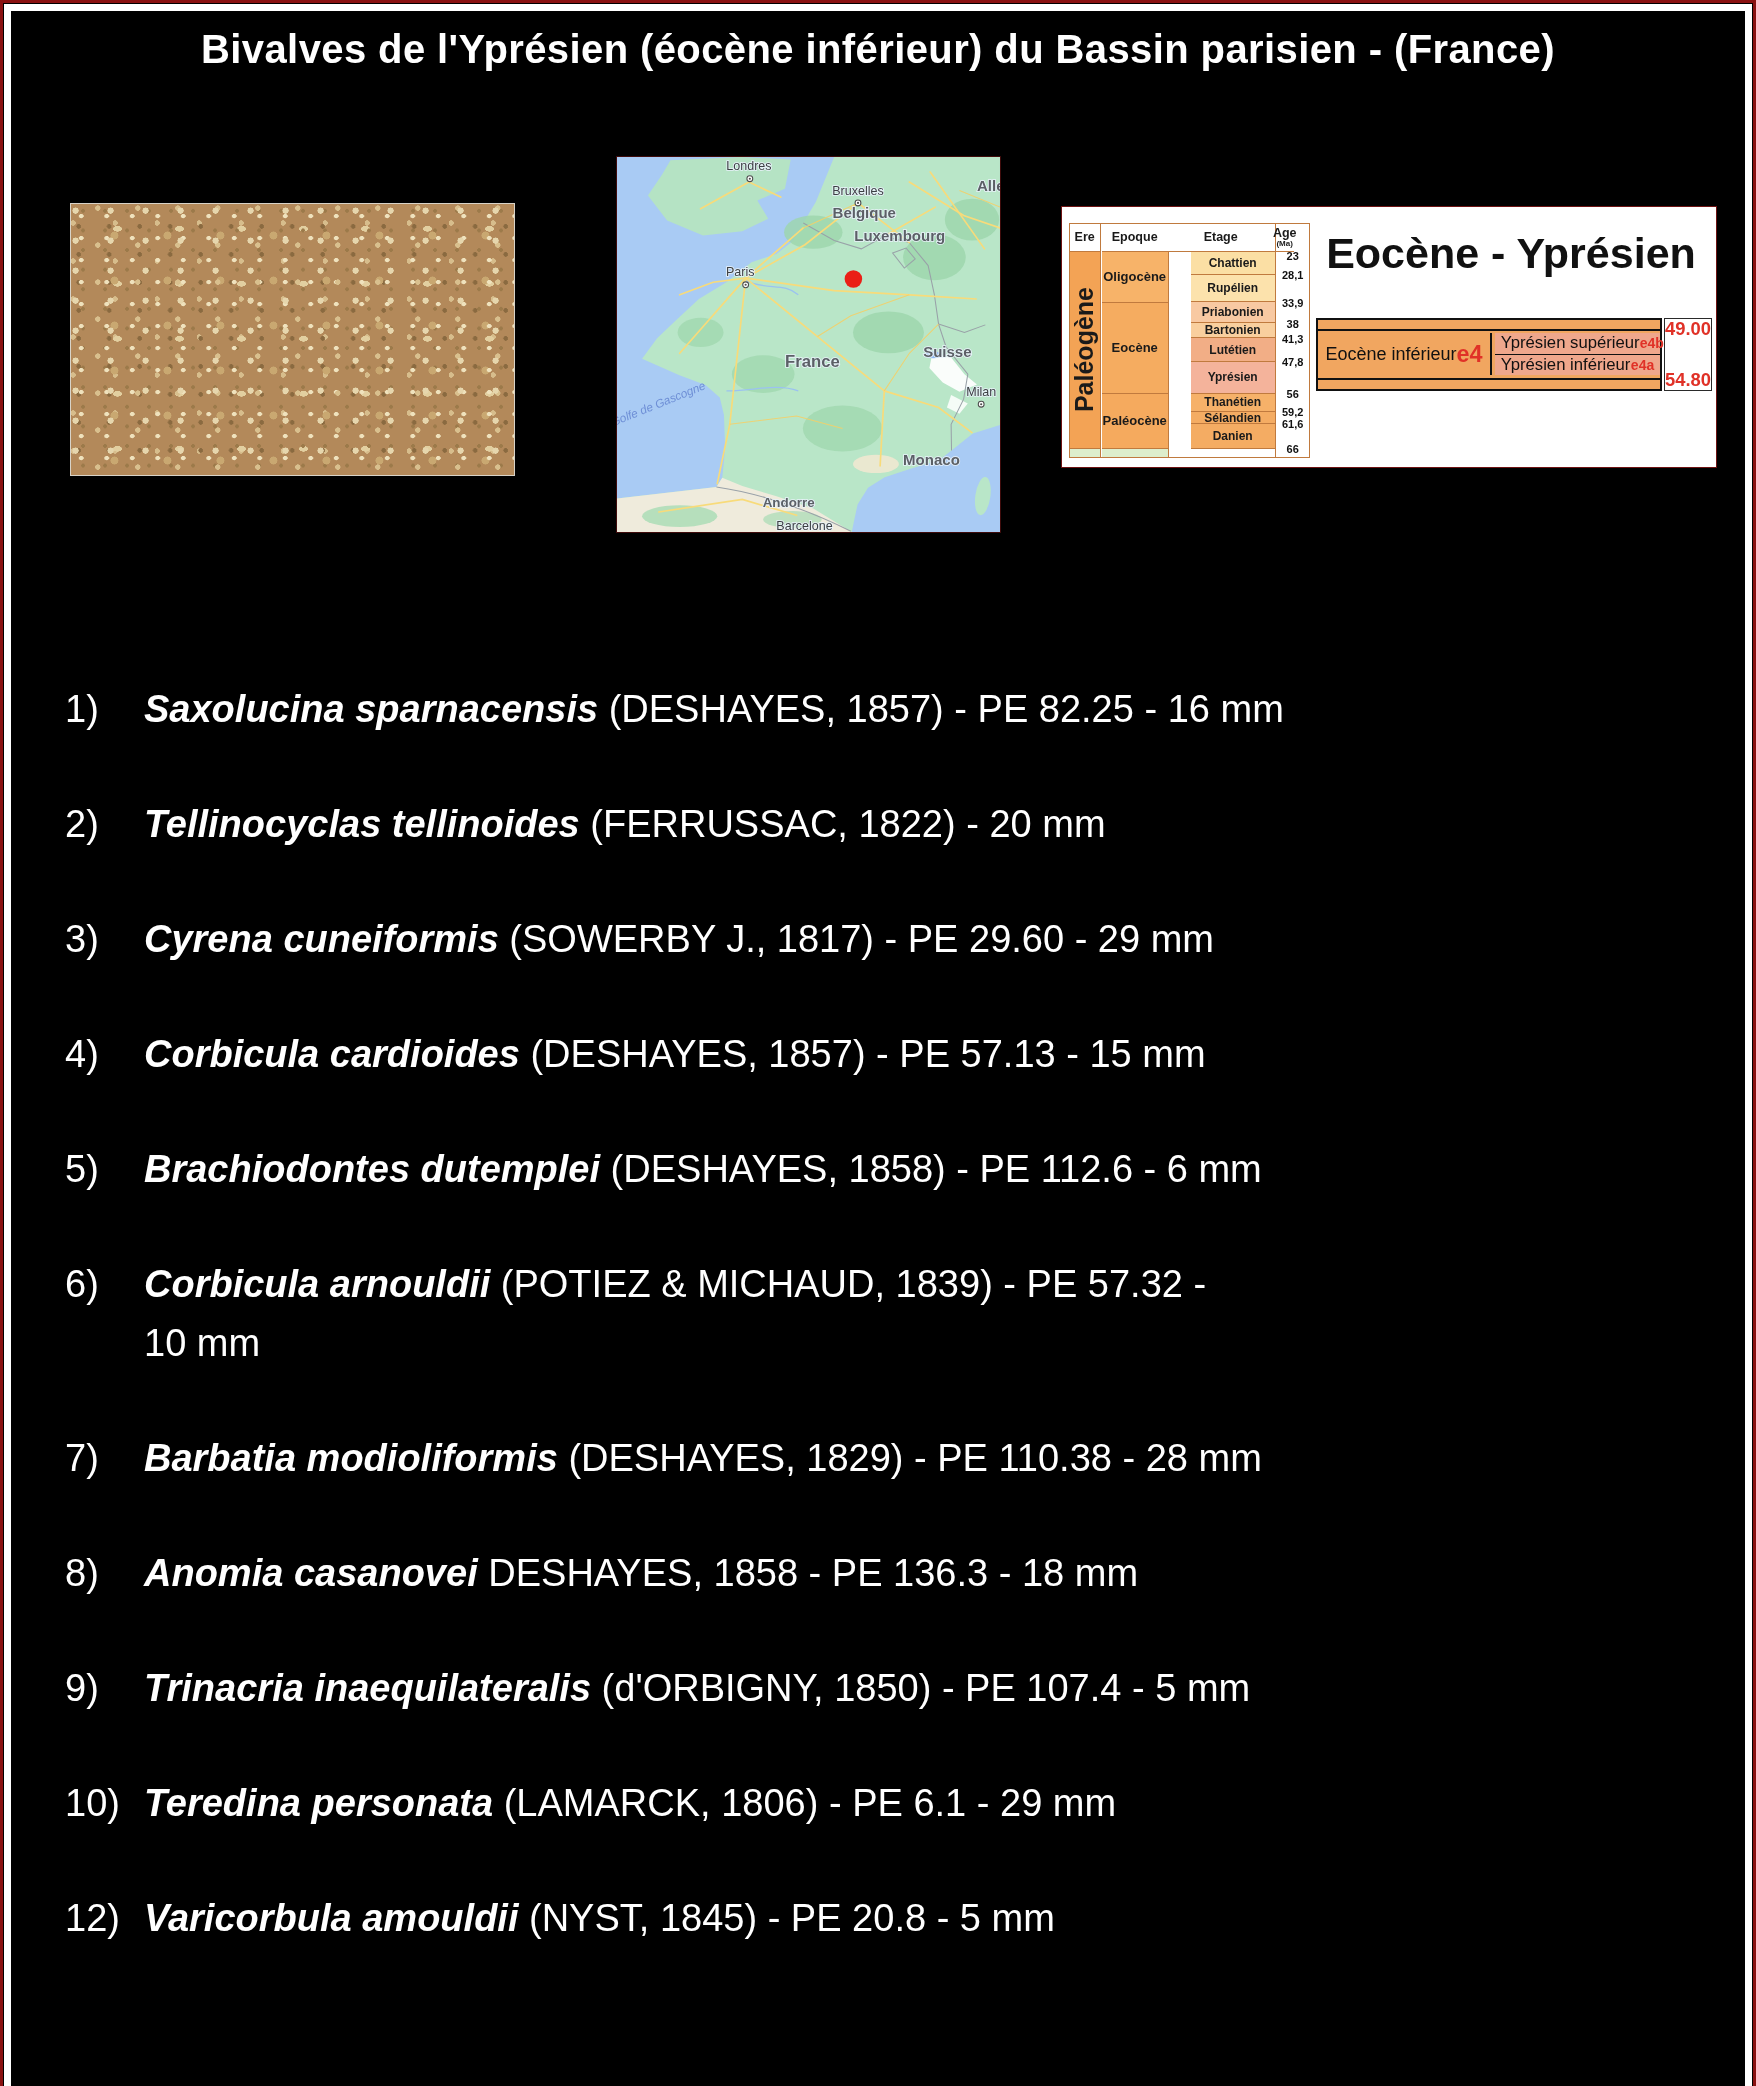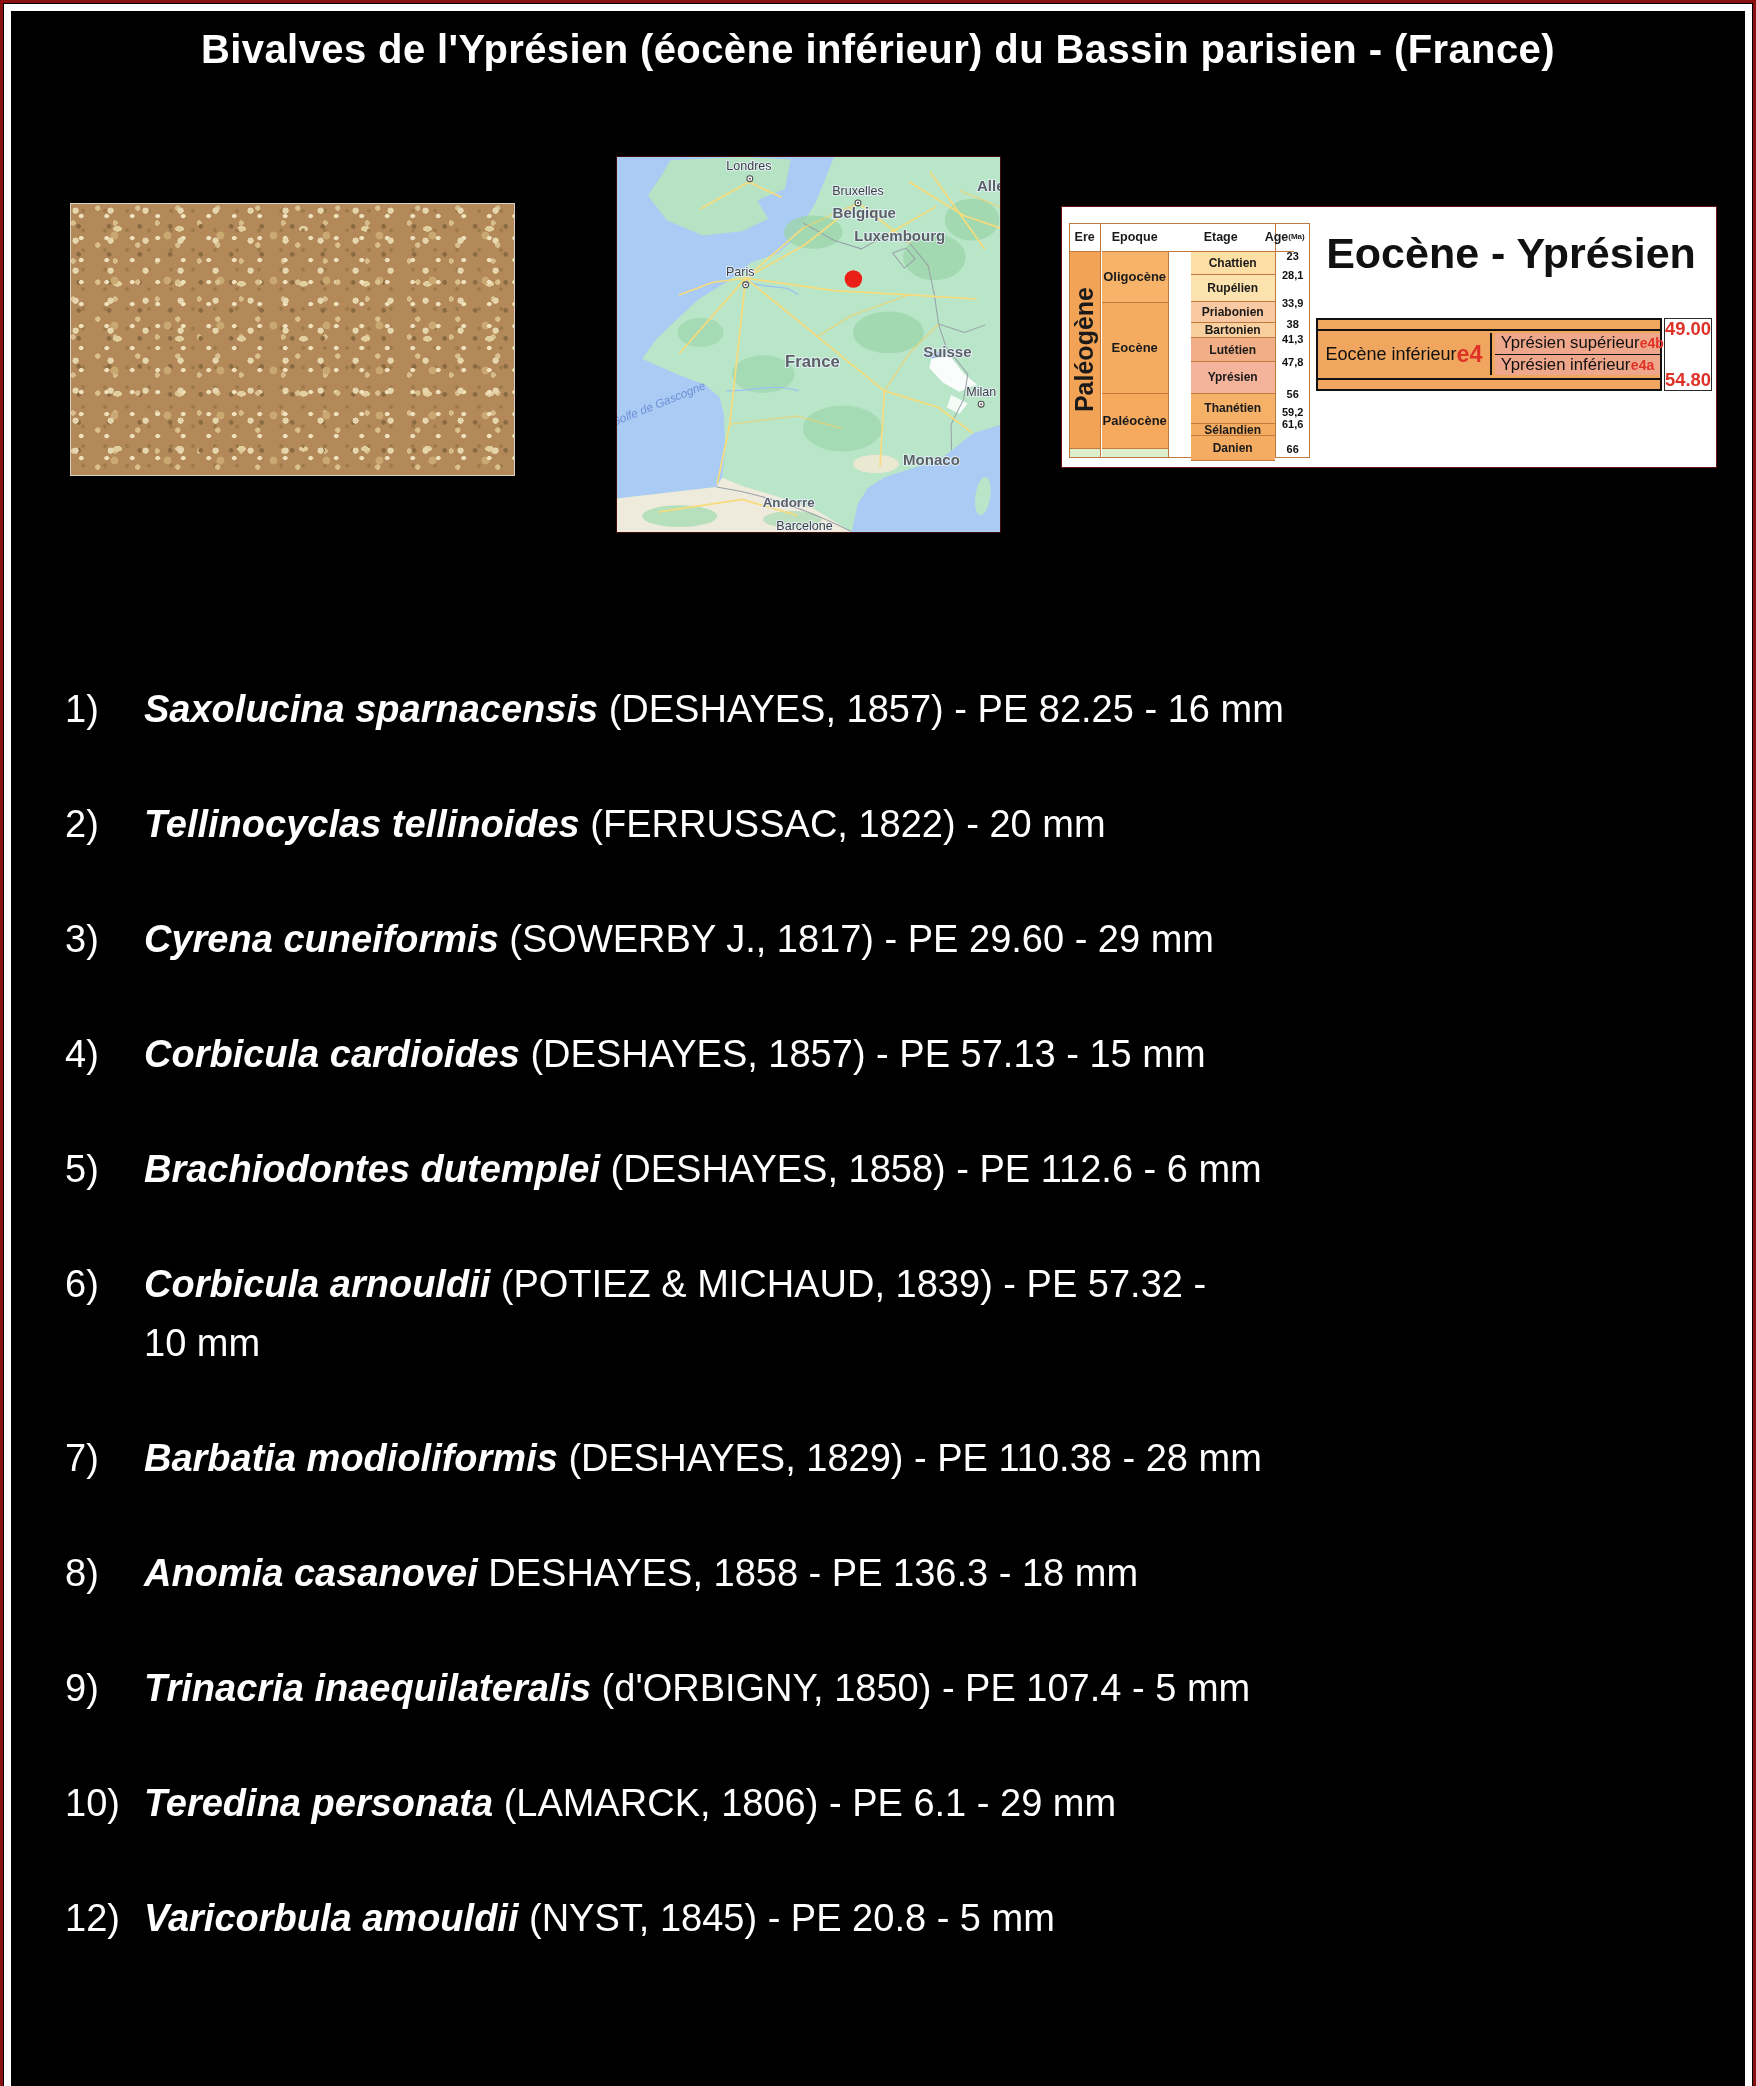--- a/index.html
+++ b/index.html
@@ -206,28 +206,28 @@
 
       <div class="col" style="left:97px;width:109px;border-right:0.8px solid #c07a3e;">
         <div class="hdr" style="left:0;right:0;">Etage</div>
         <div style="position:absolute;top:27.5px;left:0;right:0;">
           <div class="cell etage-cell" style="height:23.4px;background:#fbdfa4;">Chattien</div>
           <div class="cell etage-cell" style="height:27.5px;background:#fce2ac;">Rupélien</div>
           <div class="cell etage-cell" style="height:21px;background:#f8c9a2;">Priabonien</div>
           <div class="cell etage-cell" style="height:15px;background:#f9cf9e;">Bartonien</div>
           <div class="cell etage-cell" style="height:23.4px;background:#f2ae86;">Lutétien</div>
           <div class="cell etage-cell" style="height:32px;background:#f4b39b;">Yprésien</div>
-          <div class="cell etage-cell" style="height:30px;background:#f6b169;">Thanétien</div>
+          <div class="cell etage-cell" style="height:18px;background:#f6b169;">Thanétien</div>
           <div class="cell etage-cell" style="height:12.5px;background:#f4ac63;">Sélandien</div>
           <div class="cell etage-cell" style="height:24.6px;background:#f4ac63;">Danien</div>
         </div>
       </div>
 
       <div class="col" style="left:206px;width:34px;">
-        <div class="hdr" style="left:0;right:16px;flex-direction:row;line-height:1;">
+        <div class="hdr" style="left:0;right:16px;flex-direction:column;line-height:1;">
           <span>Age</span>
           <span style="font-size:8px;">(Ma)</span>
         </div>
         <div class="age-col" style="left:0;width:100%;">
           <span class="age-label" style="top:4.2px;">23</span>
           <span class="age-label" style="top:23.4px;">28,1</span>
           <span class="age-label" style="top:51px;">33,9</span>
           <span class="age-label" style="top:72px;">38</span>
           <span class="age-label" style="top:87px;">41,3</span>
           <span class="age-label" style="top:110px;">47,8</span>

